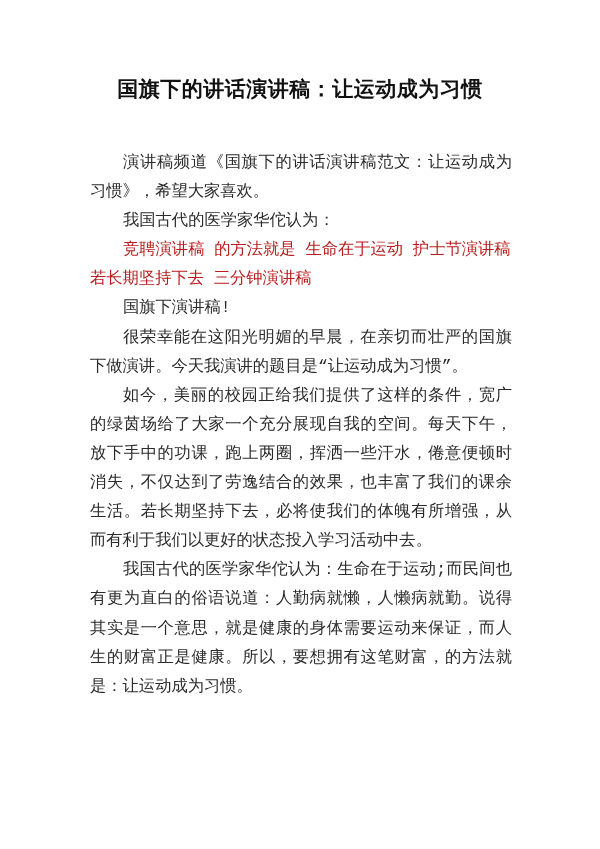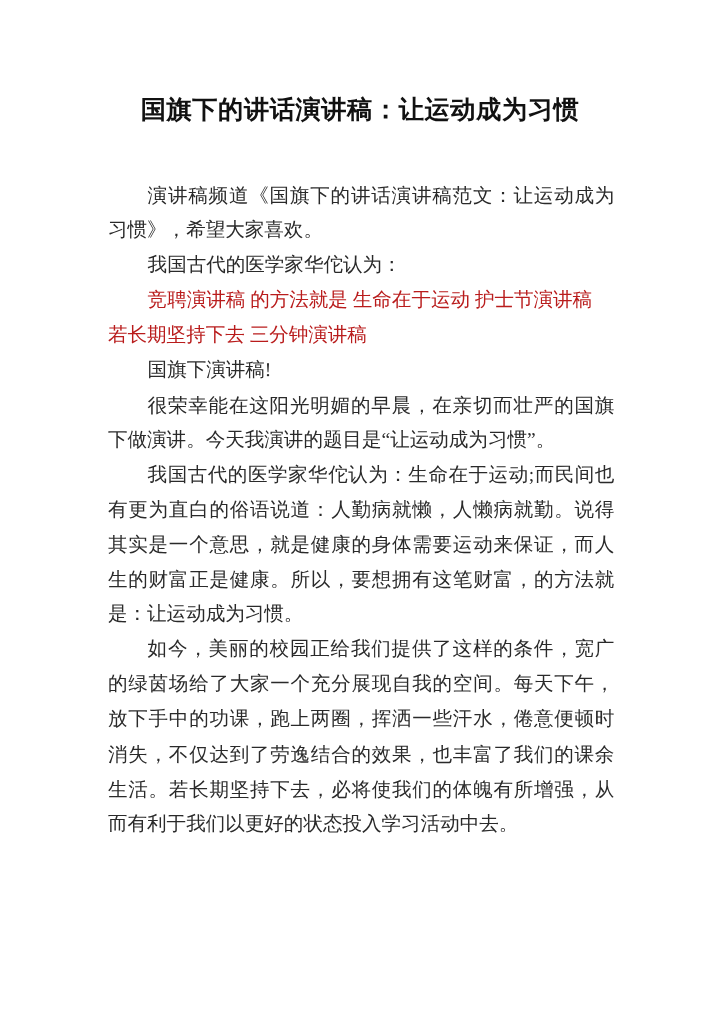--- a/index.html
+++ b/index.html
@@ -21,33 +21,33 @@
       width: 600px;
       height: 849px;
       background: #ffffff;
     }
     .title {
       position: absolute;
       left: 0;
       top: 76px;
       width: 600px;
       text-align: center;
-      font-family: Liberation Serif, serif;
+      font-family: Liberation Mono, monospace;
       font-weight: bold;
       font-size: 21px;
       line-height: 30px;
       color: #111111;
       letter-spacing: 0.5px;
     }
     .body-text {
       position: absolute;
       left: 90px;
       top: 148px;
       width: 422px;
-      font-family: Liberation Serif, serif;
+      font-family: Liberation Mono, monospace;
       font-size: 16.3px;
       line-height: 29.1px;
       color: #2a2a2a;
     }
     .para {
       margin: 0;
       padding: 0;
       text-indent: 33px;
       text-align: justify;
       word-break: break-all;
@@ -68,16 +68,16 @@
 
 <div class="page">
   <div class="title">国旗下的讲话演讲稿：让运动成为习惯</div>
 
   <div class="body-text">
     <p class="para">演讲稿频道《国旗下的讲话演讲稿范文：让运动成为习惯》，希望大家喜欢。</p>
     <p class="para">我国古代的医学家华佗认为：</p>
     <p class="links"><a class="link">竞聘演讲稿</a> <a class="link">的方法就是</a> <a class="link">生命在于运动</a> <a class="link">护士节演讲稿</a> <a class="link">若长期坚持下去</a> <a class="link">三分钟演讲稿</a></p>
     <p class="para">国旗下演讲稿!</p>
     <p class="para">很荣幸能在这阳光明媚的早晨，在亲切而壮严的国旗下做演讲。今天我演讲的题目是“让运动成为习惯”。</p>
+    <p class="para">如今，美丽的校园正给我们提供了这样的条件，宽广的绿茵场给了大家一个充分展现自我的空间。每天下午，放下手中的功课，跑上两圈，挥洒一些汗水，倦意便顿时消失，不仅达到了劳逸结合的效果，也丰富了我们的课余生活。若长期坚持下去，必将使我们的体魄有所增强，从而有利于我们以更好的状态投入学习活动中去。</p>
     <p class="para">我国古代的医学家华佗认为：生命在于运动;而民间也有更为直白的俗语说道：人勤病就懒，人懒病就勤。说得其实是一个意思，就是健康的身体需要运动来保证，而人生的财富正是健康。所以，要想拥有这笔财富，的方法就是：让运动成为习惯。</p>
-    <p class="para">如今，美丽的校园正给我们提供了这样的条件，宽广的绿茵场给了大家一个充分展现自我的空间。每天下午，放下手中的功课，跑上两圈，挥洒一些汗水，倦意便顿时消失，不仅达到了劳逸结合的效果，也丰富了我们的课余生活。若长期坚持下去，必将使我们的体魄有所增强，从而有利于我们以更好的状态投入学习活动中去。</p>
   </div>
 </div>
 
 </body></html>

